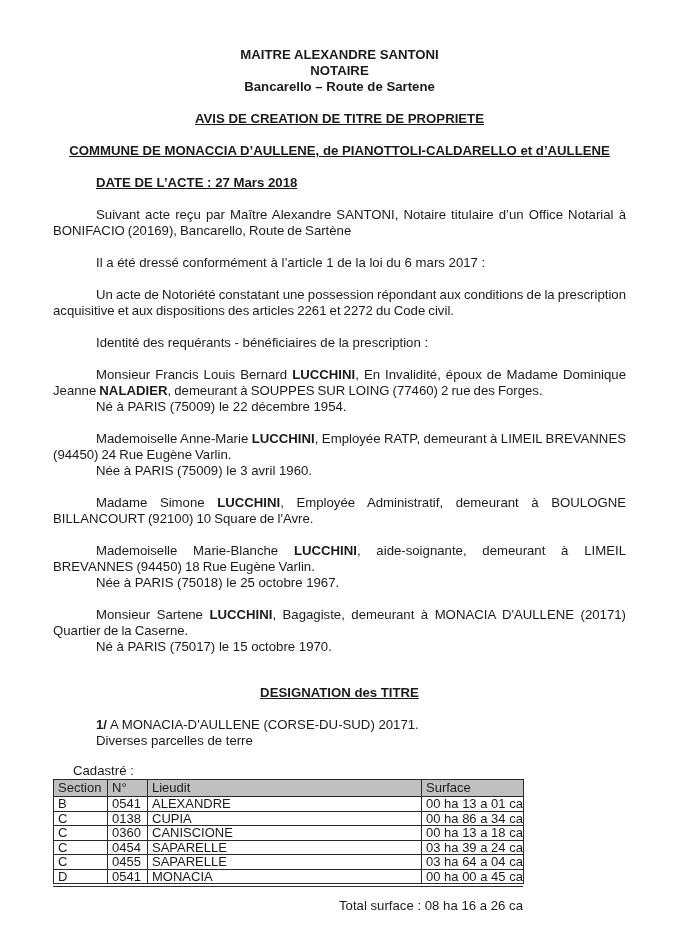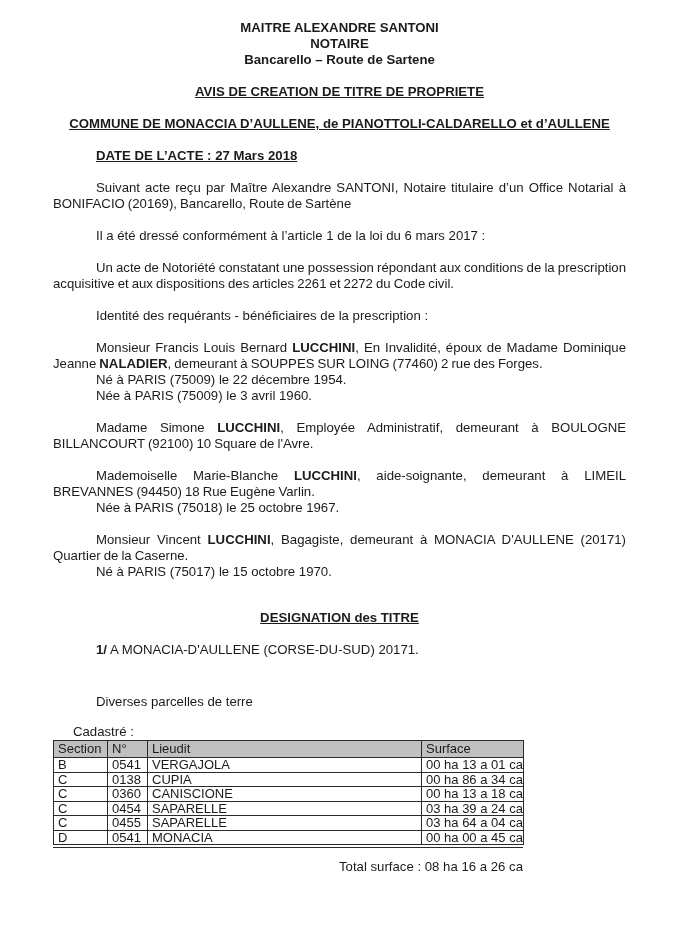--- a/index.html
+++ b/index.html
@@ -2,31 +2,31 @@
 <html style="--th-bg: #c0c0c0;"><head>
 <meta charset="utf-8">
 <style>
   * { margin: 0; padding: 0; box-sizing: border-box; }
   html, body { background: #ffffff; }
   .page {
     position: relative;
     width: 679px;
     height: 942px;
     background: #ffffff;
-    padding: 20px 53px 0 53px;
+    padding: 47px 53px 0 53px;
     overflow: hidden;
     font-family: "Liberation Sans", "DejaVu Sans", sans-serif;
     font-size: 13.2px;
     line-height: 16px;
     color: #1b1b1b;
   }
   .center { text-align: center; }
   .b { font-weight: bold; }
   .u { text-decoration: underline; }
-  .indent { text-indent: 43px; margin-top: 36px; }
+  .indent { text-indent: 43px; }
   .just { text-align: justify; word-spacing: -0.6px; }
   .mt { margin-top: 16px; }
   .mt2 { margin-top: 30px; }
   .req { text-align: justify; word-spacing: -0.6px; text-indent: 43px; margin-top: 16px; }
   .birth { text-indent: 43px; }
   .cadastre-label { margin-top: 14px; margin-left: 20px; }
   .cadastre-wrap {
     width: 470px;
     border-bottom: 1.5px solid #2a2a2a;
     padding-bottom: 2px;
@@ -80,28 +80,29 @@
 
   <p class="indent mt">Il a été dressé conformément à l’article 1 de la loi du 6 mars 2017 :</p>
 
   <p class="just indent mt">Un acte de Notoriété constatant une possession répondant aux conditions de la prescription acquisitive et aux dispositions des articles 2261 et 2272 du Code civil.</p>
 
   <p class="indent mt">Identité des requérants - bénéficiaires de la prescription :</p>
 
   <p class="req"><span>Monsieur Francis Louis Bernard </span><b>LUCCHINI</b><span>, En Invalidité, époux de Madame Dominique Jeanne </span><b>NALADIER</b><span>, demeurant à SOUPPES SUR LOING (77460) 2 rue des Forges.</span></p>
   <p class="birth">Né à PARIS (75009) le 22 décembre 1954.</p>
 
+  <p class="req"><span>Mademoiselle Anne-Marie </span><b>LUCCHINI</b><span></span><b></b><span>, Employée RATP, demeurant à LIMEIL BREVANNES (94450) 24 Rue Eugène Varlin.</span></p>
   <p class="birth">Née à PARIS (75009) le 3 avril 1960.</p>
 
   <p class="req"><span>Madame Simone </span><b>LUCCHINI</b><span></span><b></b><span>, Employée Administratif, demeurant à BOULOGNE BILLANCOURT (92100) 10 Square de l'Avre.</span></p>
 
   <p class="req"><span>Mademoiselle Marie-Blanche </span><b>LUCCHINI</b><span></span><b></b><span>, aide-soignante, demeurant à LIMEIL BREVANNES (94450) 18 Rue Eugène Varlin.</span></p>
   <p class="birth">Née à PARIS (75018) le 25 octobre 1967.</p>
 
-  <p class="req"><span>Monsieur Vincent </span><b>LUCCHINI</b><span></span><b></b><span>, Bagagiste, demeurant à MONACIA D'AULLENE (20171) Quartier de la Caserne.</span></p>
+  <p class="req"><span>Monsieur Sartene </span><b>LUCCHINI</b><span></span><b></b><span>, Bagagiste, demeurant à MONACIA D'AULLENE (20171) Quartier de la Caserne.</span></p>
   <p class="birth">Né à PARIS (75017) le 15 octobre 1970.</p>
 
   <div class="center b mt2"><span class="u">DESIGNATION des TITRE</span></div>
 
   <p class="indent mt"><b>1/</b><span> A MONACIA-D'AULLENE (CORSE-DU-SUD) 20171.</span></p>
   <p class="indent">Diverses parcelles de terre</p>
 
   <div class="cadastre-label">Cadastré :</div>
 
   <div class="cadastre-wrap">
@@ -111,21 +112,21 @@
           <th class="col-section">Section</th>
           <th class="col-num">N°</th>
           <th class="col-lieudit">Lieudit</th>
           <th class="col-surface">Surface</th>
         </tr>
       </thead>
       <tbody>
         <tr>
           <td>B</td>
           <td>0541</td>
-          <td>VERGAJOLA</td>
+          <td>ALEXANDRE</td>
           <td>00 ha 13 a 01 ca</td>
         </tr>
         <tr>
           <td>C</td>
           <td>0138</td>
           <td>CUPIA</td>
           <td>00 ha 86 a 34 ca</td>
         </tr>
         <tr>
           <td>C</td>

